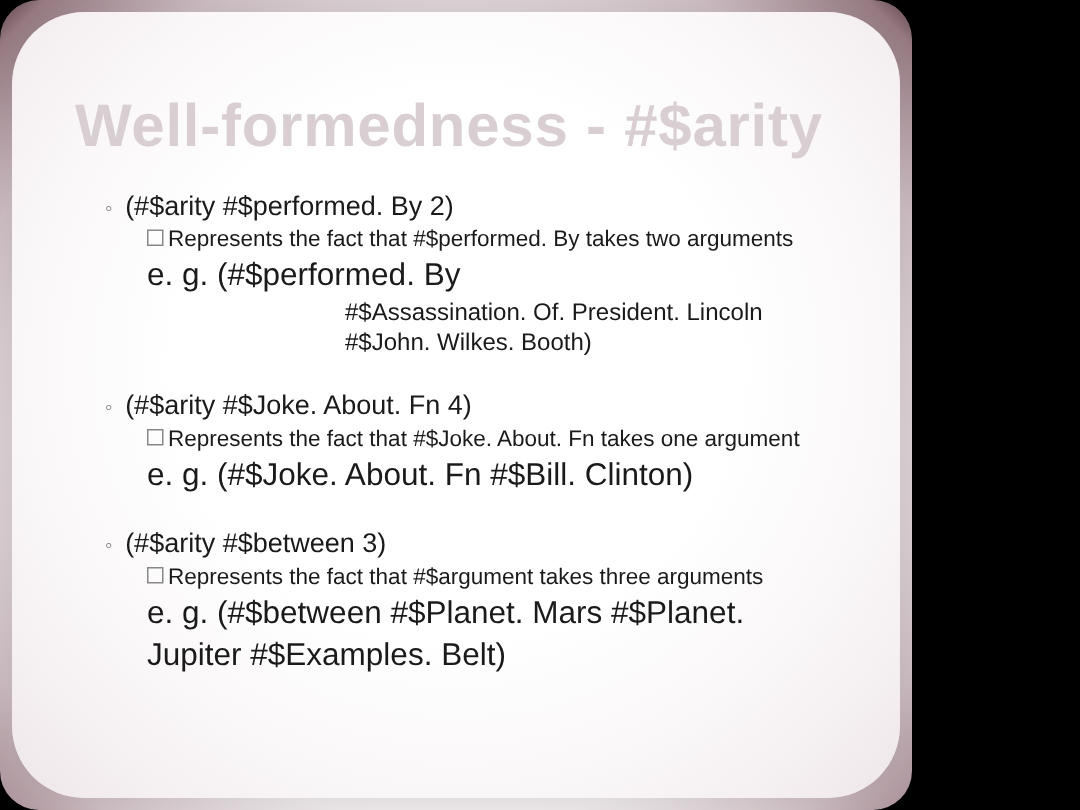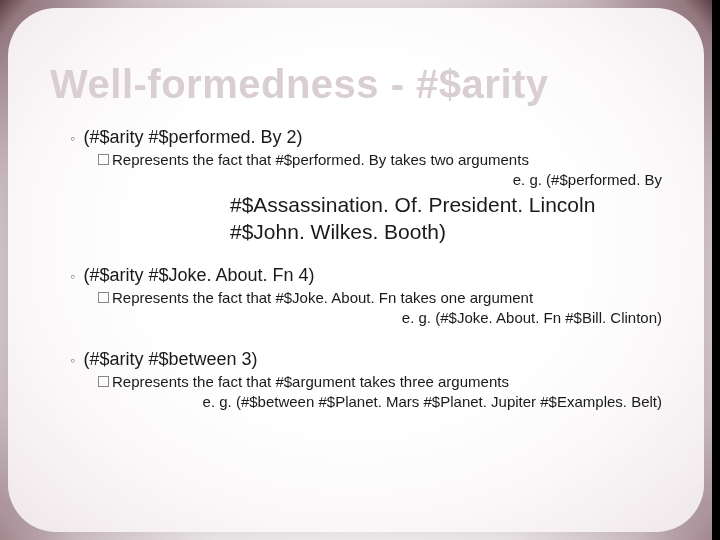--- a/index.html
+++ b/index.html
@@ -6,23 +6,24 @@
     margin: 0;
     padding: 0;
     width: 720px;
     height: 540px;
     overflow: hidden;
     font-family: Verdana, Geneva, sans-serif;
     background: #000;
   }
   .slide-outer {
     position: relative;
-    width: 712px;
+    width: 608px;
     height: 540px;
     background: radial-gradient(circle at 50% 55%, #ffffff 0%, #fefefe 35%, #f3eef0 60%, #d2c2c7 80%, #9a7d85 95%, #5a3e44 100%);
+    border-radius: 26px;
   }
   .slide-inner {
     position: absolute;
     left: 8px;
     right: 8px;
     top: 8px;
     bottom: 8px;
     border-radius: 48px;
     background: radial-gradient(ellipse at 50% 45%, #ffffff 0%, #ffffff 45%, #faf7f8 70%, #efe7ea 100%);
     box-shadow: 0 0 30px rgba(0,0,0,0.15);
@@ -80,27 +81,26 @@
   .desc-block .tiny-box {
     display: inline-block;
     width: 9px;
     height: 9px;
     border: 1px solid #888;
     margin-right: 3px;
     vertical-align: 0px;
   }
   .eg {
     margin-left: 48px;
-    font-size: 15px;
+    font-size: 21px;
     line-height: 1.35;
-    text-align: right;
   }
   .indent-deep {
     margin-left: 180px;
-    font-size: 21px;
+    font-size: 16px;
     line-height: 1.3;
   }
   .gap {
     margin-top: 20px;
   }
 </style>
 </head>
 <body>
 
 <div class="slide-outer">

